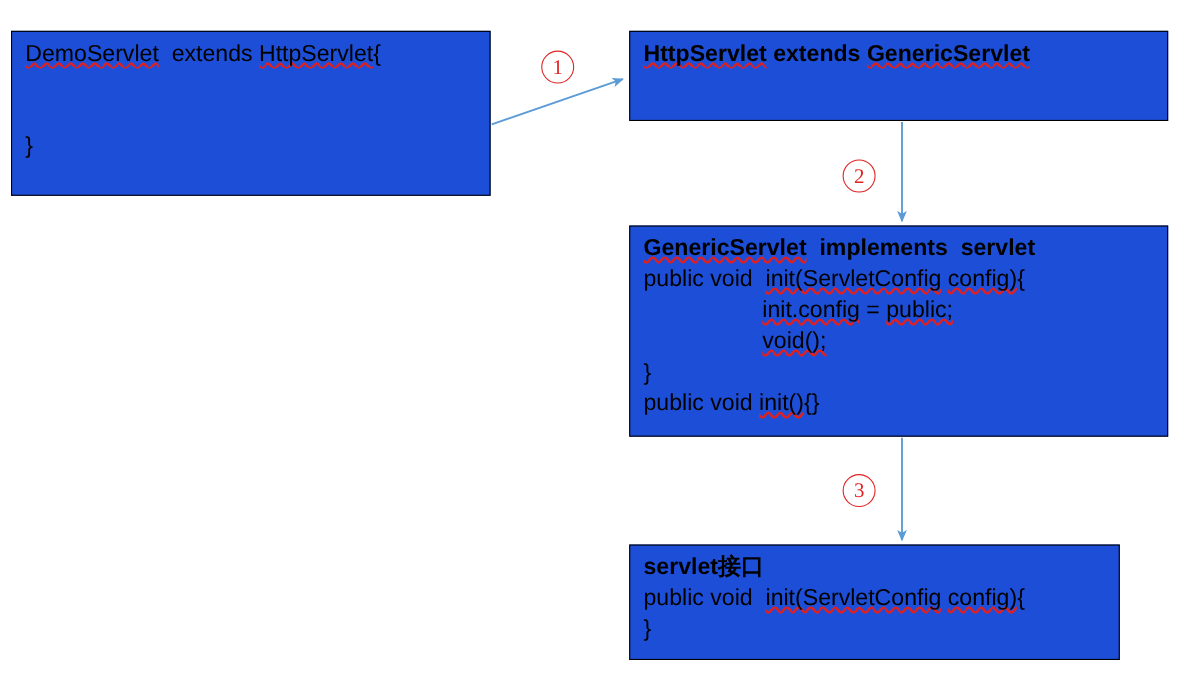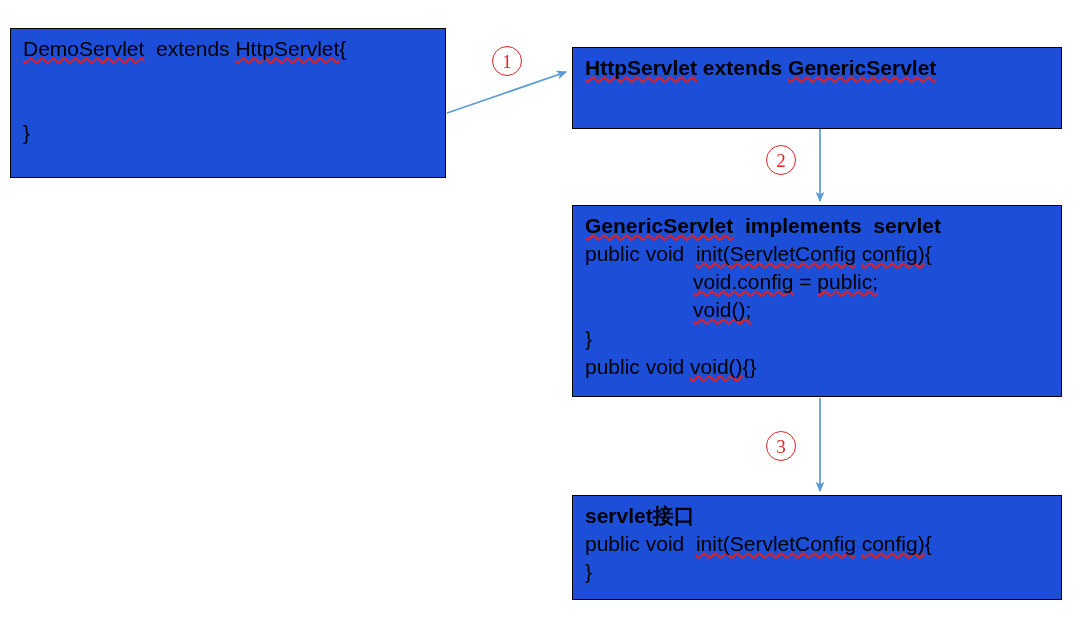--- a/index.html
+++ b/index.html
@@ -85,32 +85,32 @@
     <line x1="820" y1="111" x2="820" y2="201" stroke="#5b9bd5" stroke-width="1.7" marker-end="url(#ah)"></line>
     <line x1="820" y1="398" x2="820" y2="491" stroke="#5b9bd5" stroke-width="1.7" marker-end="url(#ah)"></line>
   </svg>
 
   <div class="box" style="left: 10px; top: 28px; width: 436px; height: 150px; border-color: rgb(0, 0, 0);">
       <div class="code-line"><span class="sq">DemoServlet</span><span>  extends </span><span class="sq">HttpServlet</span><span>{</span></div>
       <div class="code-line blank">&nbsp;</div>
       <div class="code-line blank">&nbsp;</div>
       <div class="code-line"><span>}</span></div>
     </div>
-  <div class="box" style="left: 572px; top: 28px; width: 490px; height: 82px; border-color: rgb(0, 0, 0); margin-top: 19px;">
+  <div class="box" style="left: 572px; top: 28px; width: 490px; height: 82px; border-color: rgb(0, 0, 0);">
       <div class="code-line bold"><span class="sq">HttpServlet</span><span> extends </span><span class="sq">GenericServlet</span></div>
     </div>
   <div class="box" style="left: 572px; top: 205px; width: 490px; height: 192px; border-color: rgb(0, 0, 0);">
       <div class="code-line bold"><span class="sq">GenericServlet</span><span>  implements  servlet</span></div>
       <div class="code-line"><span>public void  </span><span class="sq">init(ServletConfig</span><span> </span><span class="sq">config)</span><span>{</span></div>
-      <div class="code-line" style="padding-left: 108px;"><span class="sq">void.config</span><span> = </span><span class="sq">public;</span></div>
+      <div class="code-line" style="padding-left: 108px;"><span class="sq">init.config</span><span> = </span><span class="sq">public;</span></div>
       <div class="code-line" style="padding-left: 108px;"><span class="sq">void();</span></div>
       <div class="code-line"><span>}</span></div>
-      <div class="code-line"><span>public void </span><span class="sq">void()</span><span>{}</span></div>
+      <div class="code-line"><span>public void </span><span class="sq">init()</span><span>{}</span></div>
     </div>
-  <div class="box" style="left: 572px; top: 495px; width: 490px; height: 105px; border-color: rgb(0, 0, 0);">
+  <div class="box" style="left: 572px; top: 495px; width: 446px; height: 105px; border-color: rgb(0, 0, 0);">
       <div class="code-line bold"><span>servlet接口</span></div>
       <div class="code-line"><span>public void  </span><span class="sq">init(ServletConfig</span><span> </span><span class="sq">config)</span><span>{</span></div>
       <div class="code-line"><span>}</span></div>
     </div>
 
   <div class="circ" style="left: 492px; top: 46px; border-color: rgb(224, 36, 36); color: rgb(224, 36, 36);">1</div>
   <div class="circ" style="left: 766px; top: 145px; border-color: rgb(224, 36, 36); color: rgb(224, 36, 36);">2</div>
   <div class="circ" style="left: 766px; top: 431px; border-color: rgb(224, 36, 36); color: rgb(224, 36, 36);">3</div>
 
 </div>

